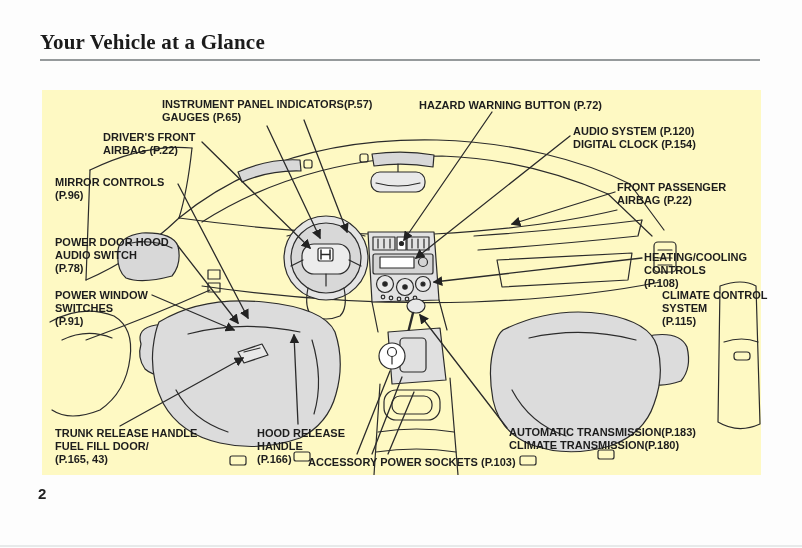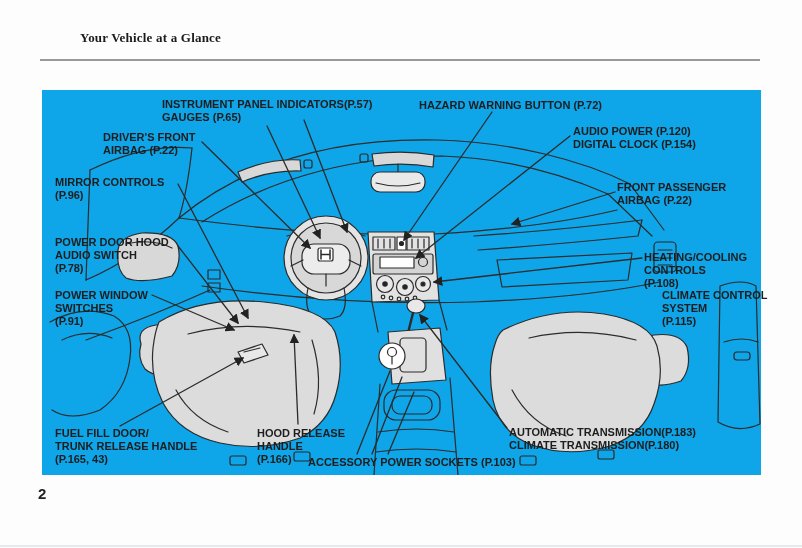--- a/index.html
+++ b/index.html
@@ -1,22 +1,22 @@
 <!DOCTYPE html>
 <html><head>
 <meta charset="utf-8">
 <style>
   html,body{margin:0;padding:0;background:#ffffff;}
   .page{position:relative;width:802px;height:548px;background:#fdfdfd;overflow:hidden;
         font-family:"Liberation Sans",sans-serif;}
   .title{position:absolute;left:40px;top:30px;
-         font-family:"Liberation Serif",serif;font-weight:bold;font-size:13px;color:#1b1b1b;
-         letter-spacing:.2px;margin-left:40px;}
+         font-family:"Liberation Serif",serif;font-weight:bold;font-size:21px;color:#1b1b1b;
+         letter-spacing:.2px;}
   .title-rule{position:absolute;left:40px;top:59px;width:720px;height:2px;background:#969a9c;}
-  .panel{position:absolute;left:42px;top:90px;width:719px;height:385px;background:#0ea5e9;}
+  .panel{position:absolute;left:42px;top:90px;width:719px;height:385px;background:#fef9c3;}
   .art{position:absolute;left:0;top:0;width:719px;height:385px;}
   .lbl{position:absolute;font-weight:bold;font-size:11px;line-height:13px;color:#1d1d1d;
        white-space:nowrap;letter-spacing:0;}
   .pagenum{position:absolute;left:38px;top:485px;font-weight:bold;font-size:15px;color:#222;}
   .bottom-rule{position:absolute;left:0;top:545px;width:802px;height:2px;background:#e7eaea;}
 </style>
 </head>
 <body>
 
 <div class="page">
@@ -202,21 +202,21 @@
       <div>GAUGES (P.65)</div>
     </div>
     <div class="lbl" style="left:377px;top:9px">
       <div>HAZARD WARNING BUTTON (P.72)</div>
     </div>
     <div class="lbl" style="left:61px;top:41px">
       <div>DRIVER'S FRONT</div>
       <div>AIRBAG (P.22)</div>
     </div>
     <div class="lbl" style="left:531px;top:35px">
-      <div>AUDIO POWER (P.120)</div>
+      <div>AUDIO SYSTEM (P.120)</div>
       <div>DIGITAL CLOCK (P.154)</div>
     </div>
     <div class="lbl" style="left:13px;top:86px">
       <div>MIRROR CONTROLS</div>
       <div>(P.96)</div>
     </div>
     <div class="lbl" style="left:575px;top:91px">
       <div>FRONT PASSENGER</div>
       <div>AIRBAG (P.22)</div>
     </div>
@@ -234,22 +234,22 @@
       <div>POWER WINDOW</div>
       <div>SWITCHES</div>
       <div>(P.91)</div>
     </div>
     <div class="lbl" style="left:620px;top:199px">
       <div>CLIMATE CONTROL</div>
       <div>SYSTEM</div>
       <div>(P.115)</div>
     </div>
     <div class="lbl" style="left:13px;top:337px">
+      <div>TRUNK RELEASE HANDLE</div>
       <div>FUEL FILL DOOR/</div>
-      <div>TRUNK RELEASE HANDLE</div>
       <div>(P.165, 43)</div>
     </div>
     <div class="lbl" style="left:215px;top:337px">
       <div>HOOD RELEASE</div>
       <div>HANDLE</div>
       <div>(P.166)</div>
     </div>
     <div class="lbl" style="left:266px;top:366px">
       <div>ACCESSORY POWER SOCKETS (P.103)</div>
     </div>

